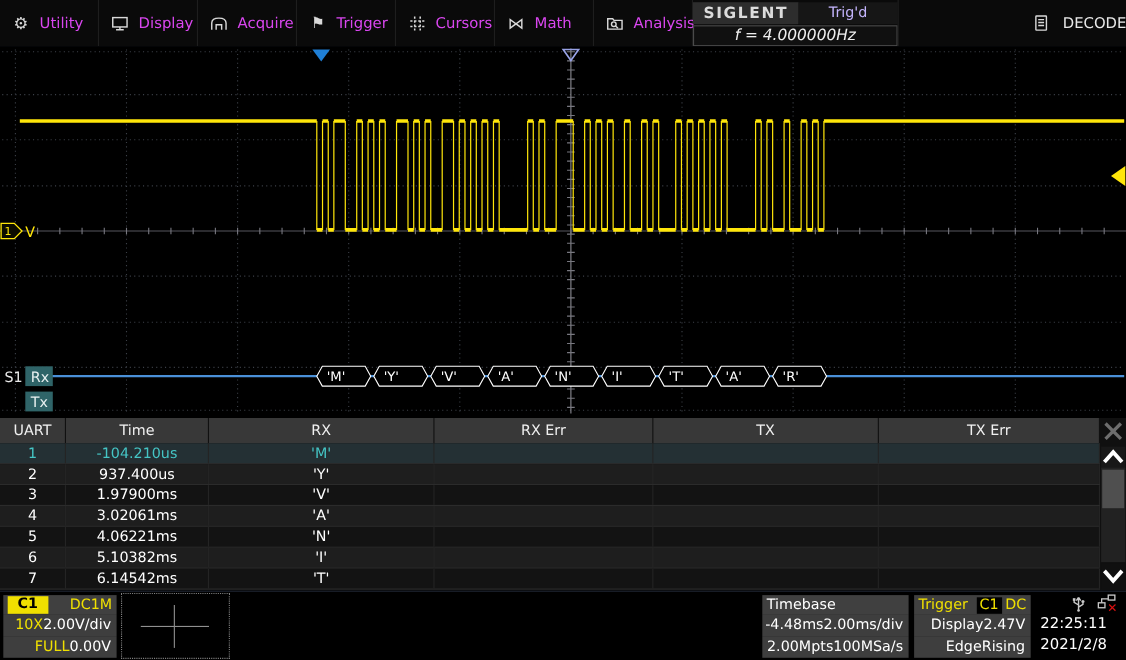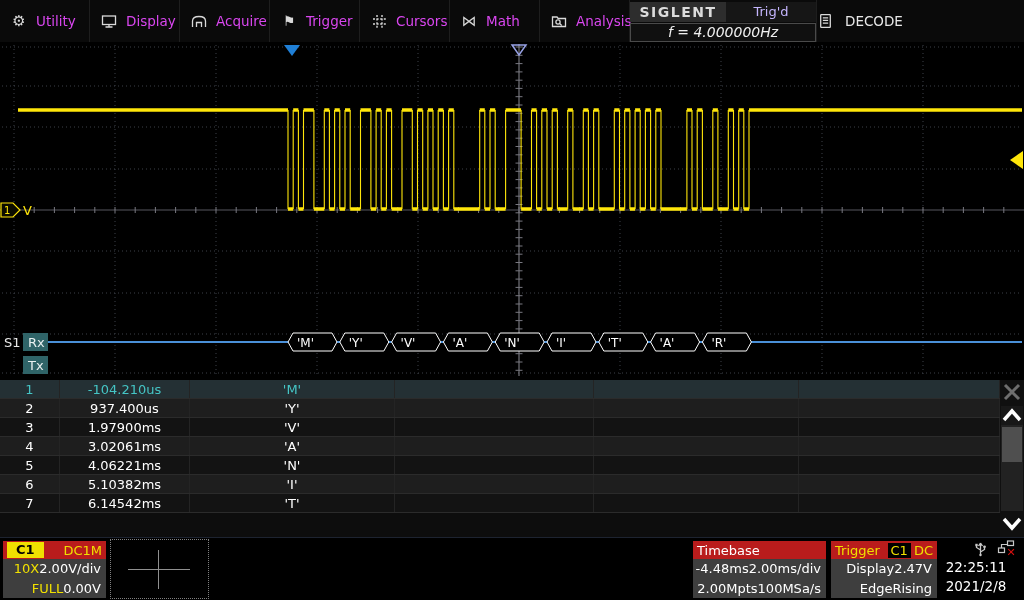--- a/index.html
+++ b/index.html
@@ -14,21 +14,21 @@
   .mi-icon{width:16px;height:16px;display:flex;align-items:center;justify-content:center;
            color:#d9d9d9;font-size:15px;line-height:16px;}
   .mi-label{font-size:13.5px;color:#d946ef;white-space:nowrap;}
   #logo-block{width:186px;display:flex;flex-direction:column;padding-top:2px;box-sizing:border-box;}
   .logo-row{display:flex;height:20px;}
   #brand{width:96px;background:#2d2d2d;color:#dcdcdc;font-weight:bold;font-size:14px;
          letter-spacing:1.5px;text-align:center;line-height:20px;}
   #trig-status{flex:1;background:#161616;font-size:13px;text-align:center;line-height:20px;}
   #freq-box{margin-top:1px;height:17px;border:1px solid #4a4a4a;background:#101010;
             font-size:14px;text-align:center;line-height:17px;color:#efefef;font-style:italic;}
-  #decode-tab{flex:1;display:flex;align-items:center;justify-content:flex-start;gap:12px;
+  #decode-tab{flex:1;display:flex;align-items:center;justify-content:flex-end;gap:12px;
               border-left:1px solid #1e1e1e;font-size:13.5px;color:#e8e8e8;}
   
   #wave{position:absolute;left:0;top:42px;background:#000;}
   
   #decode-table{position:absolute;left:0;top:380px;width:1000px;height:157px;background:#0d0d0d;font-size:13px;}
   #tbl-head{display:flex;height:23px;background:#383838;}
   .th{display:flex;align-items:center;justify-content:center;color:#f0f0f0;
       border-right:1px solid #101010;box-sizing:border-box;}
   #tbl-body .tr{display:flex;height:19px;background:#131313;border-bottom:1px solid #2b2b2b;box-sizing:border-box;}
   #tbl-body .tr.alt{background:#1e1e1e;}
@@ -38,21 +38,21 @@
   
   #tbl-scroll{position:absolute;left:1000px;top:380px;width:24px;height:157px;background:#101010;}
   #tbl-close{position:absolute;left:0;top:0;width:24px;height:24px;}
   #scroll-up{position:absolute;left:1px;top:26px;width:22px;height:19px;background:#181818;}
   #scroll-track{position:absolute;left:1px;top:45px;width:22px;height:86px;background:#222;}
   #scroll-thumb{position:absolute;left:1px;top:2px;width:20px;height:35px;background:#4f4f4f;}
   #scroll-down{position:absolute;left:1px;top:132px;width:22px;height:23px;background:#101010;}
   
   #bottombar{position:absolute;left:0;top:537px;width:1024px;height:63px;background:#000;border-top:1px solid #1d2330;box-sizing:border-box;}
   .info-box{position:absolute;display:flex;flex-direction:column;font-size:13px;}
-  .cb-r1{height:18px;background:#b91c1c;display:flex;align-items:center;justify-content:space-between;padding:0 4px;}
+  .cb-r1{height:18px;background:#404040;display:flex;align-items:center;justify-content:space-between;padding:0 4px;}
   .cb-r{height:19.5px;background:#3e3e3e;display:flex;align-items:center;justify-content:flex-end;padding:0 5px;color:#fff;}
   .yl{color:#f0e000;}
   #ch-box{left:3px;top:3px;width:103px;height:57px;}
   #c1-badge{background:#f0e000;color:#000;font-weight:bold;padding:0 9px;height:16px;line-height:16px;}
   #add-ch{position:absolute;left:110px;top:1px;width:97px;height:58px;border:1px dotted #808080;}
   .cross-h{position:absolute;left:17px;top:29px;width:62px;height:1px;background:#909090;}
   .cross-v{position:absolute;left:47px;top:10px;width:1px;height:39px;background:#909090;}
   #tb-box{left:693px;top:3px;width:133px;height:57px;}
   #trg-box{left:831px;top:3px;width:106px;height:57px;}
   #trg-c1{background:#000;color:#f0e000;padding:0 3px;margin-right:3px;}
@@ -182,20 +182,28 @@
       <text x="556" y="304.5" fill="#fff" font-size="12">'I'</text>
       <polygon points="603.8,291 642.8,291 647.8,300 642.8,309 603.8,309 598.8,300" fill="#000" stroke="#fff" stroke-width="1"></polygon>
       <text x="607.8" y="304.5" fill="#fff" font-size="12">'T'</text>
       <polygon points="655.5999999999999,291 694.5999999999999,291 699.5999999999999,300 694.5999999999999,309 655.5999999999999,309 650.5999999999999,300" fill="#000" stroke="#fff" stroke-width="1"></polygon>
       <text x="659.5999999999999" y="304.5" fill="#fff" font-size="12">'A'</text>
       <polygon points="707.4,291 746.4,291 751.4,300 746.4,309 707.4,309 702.4,300" fill="#000" stroke="#fff" stroke-width="1"></polygon>
       <text x="711.4" y="304.5" fill="#fff" font-size="12">'R'</text>
     </svg>
 
   <div id="decode-table">
+    <div id="tbl-head">
+        <div class="th c0">UART</div>
+        <div class="th c1">Time</div>
+        <div class="th c2">RX</div>
+        <div class="th c3">RX Err</div>
+        <div class="th c4">TX</div>
+        <div class="th c5">TX Err</div>
+      </div>
     <div id="tbl-body">
         <div class="tr sel" style="color: rgb(69, 197, 197);">
           <div class="td c0">1</div>
           <div class="td c1">-104.210us</div>
           <div class="td c2">'M'</div>
           <div class="td c3"></div>
           <div class="td c4"></div>
           <div class="td c5"></div>
         </div>
         <div class="tr alt">

